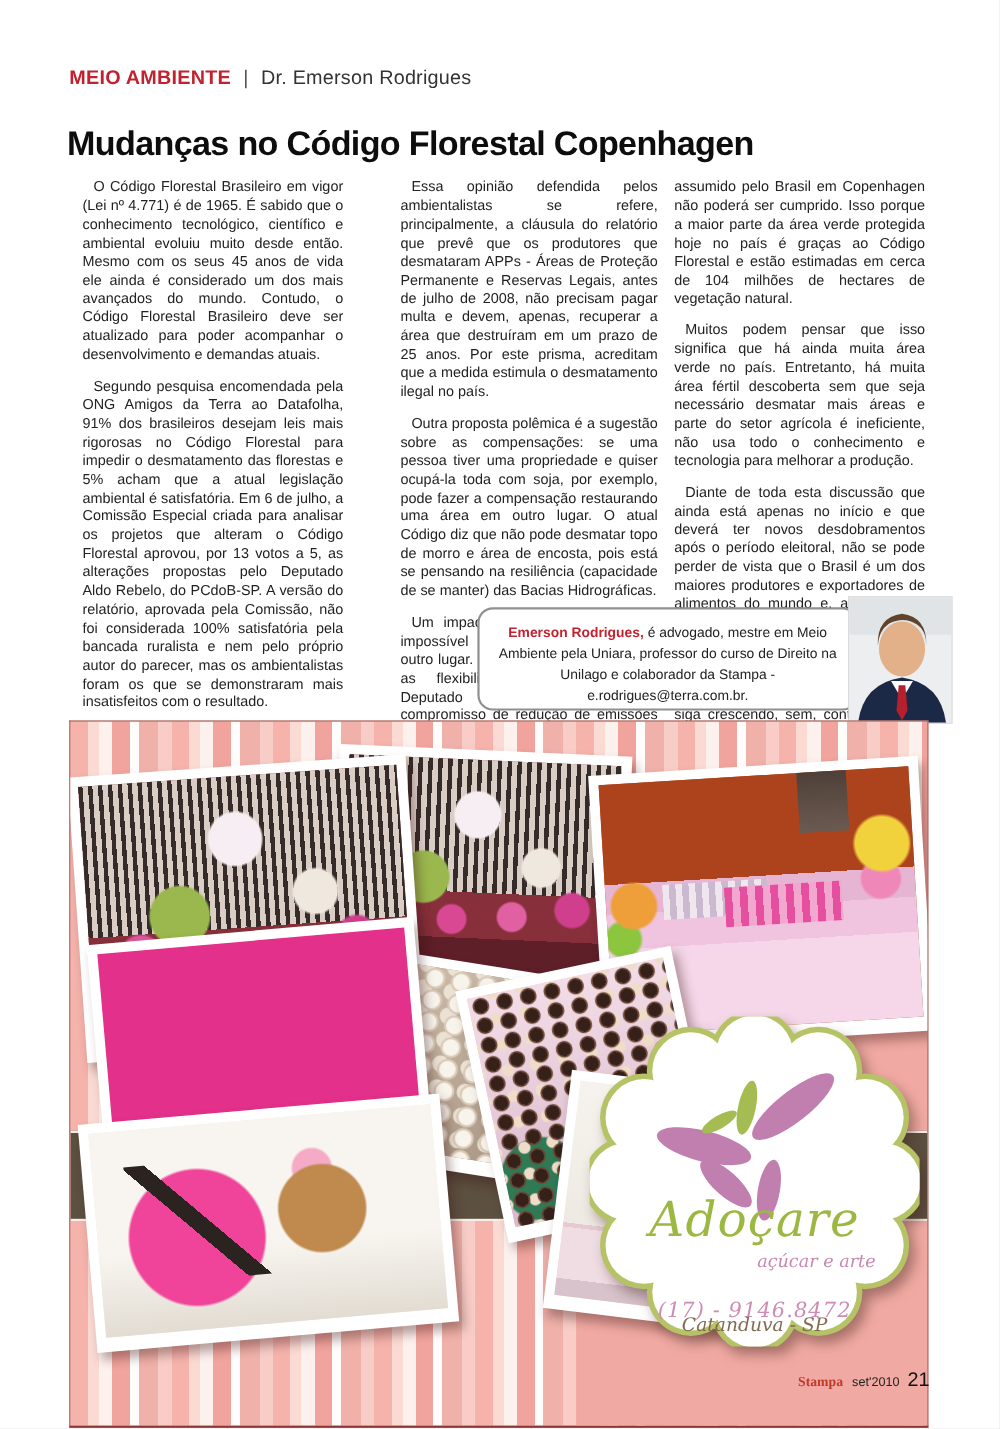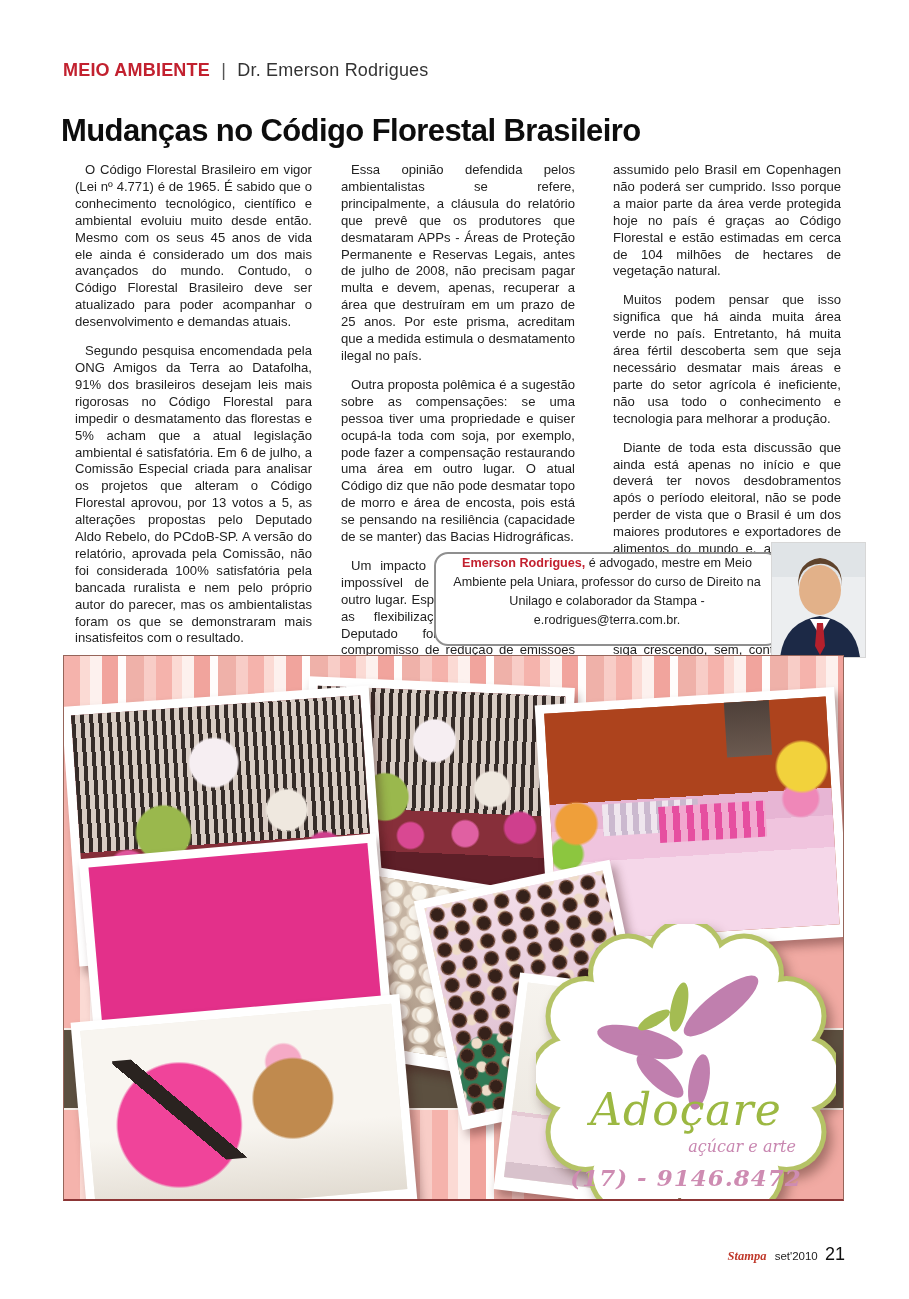--- a/index.html
+++ b/index.html
@@ -13,33 +13,33 @@
   .byline{color:#333;}
   .headline{position:absolute;left:61px;top:92px;font-size:31px;font-weight:900;
             letter-spacing:-0.6px;color:#0d0d0d;font-family:"Liberation Sans",sans-serif;}
 
   
   .col{position:absolute;top:150px;font-size:13.1px;line-height:16.9px;text-align:justify;
        color:#222;}
   .col p{margin:12px;text-indent:10px;}
   .col p.no-indent{text-indent:0;}
   #col1{left:63px;width:261px;}
-  #col2{left:329px;width:258px;}
+  #col2{left:352px;width:258px;}
   #col3{left:601px;width:252px;}
 
   
   .bio-box{position:absolute;left:434px;top:552px;width:346px;height:94px;border:2px solid #8f8f8f;
-           border-radius:14px;box-sizing:border-box;padding:0 14px 8px;text-align:center;
+           border-radius:14px;box-sizing:border-box;padding:12px 14px 8px;text-align:center;
            font-size:12.6px;line-height:1.5;color:#222;background:#fff;}
   .bio-name{color:#c2212f;font-weight:bold;}
   .bio-photo{position:absolute;left:772px;top:543px;width:93px;height:114px;background:#e9ebed;
              box-shadow:0 0 0 1px #d7d7d7;}
 
   
-  .ad{position:absolute;left:63px;top:655px;width:781px;height:546px;box-sizing:border-box;
+  .ad{position:absolute;left:63px;top:655px;width:781px;height:643px;box-sizing:border-box;
       border:1px solid #96655a;border-bottom:2px solid #8c3535;overflow:hidden;background:#f1aaa3;}
   .ad-stripes{position:absolute;inset:0;
       background:repeating-linear-gradient(90deg,
         #f5b3ac 0 16px,#fbdad4 16px 26px,#fdf1ee 26px 38px,#f1a49d 38px 54px,
         #fffdfc 54px 62px,#efb1a9 62px 80px,#f8cdc7 80px 92px);}
   .ad-solid{position:absolute;left:59%;top:185px;right:0;bottom:0;background:#f1aaa3;}
   .ad-band{position:absolute;left:0;right:0;top:372px;height:78px;background:#5c5040;
            border-top:2px solid #f6efe9;border-bottom:2px solid #f6efe9;}
 
   
@@ -112,40 +112,40 @@
       linear-gradient(180deg, rgba(0,0,0,0) 0 66%, #e5cad4 66% 68%, #f0dde4 68% 92%, #d8c2cc 92% 100%),
       linear-gradient(#f6f3ee, #eae5dd);}
 
   
   .badge{position:absolute;left:472px;top:268px;width:300px;height:300px;z-index:7;}
   .badge svg{filter:drop-shadow(5px 7px 6px rgba(70,40,30,.45));}
   .badge-text{position:absolute;left:0;right:0;text-align:center;
               font-family:"DejaVu Serif",serif;font-style:italic;}
   .b-brand{top:160px;font-size:44px;color:#9cb842;letter-spacing:1px;}
   .b-tag{top:213px;left:auto;right:40px;font-size:16px;color:#c886b0;}
-  .b-phone{top:240px;font-size:23px;color:#ce8cb2;letter-spacing:1px;font-weight:bold;}
+  .b-phone{top:256px;font-size:19px;color:#ce8cb2;letter-spacing:1px;}
   .b-city{top:271px;font-size:17px;color:#826a4f;}
 
   
   .footer{position:absolute;top:1244px;right:64px;font-size:11.5px;color:#222;}
-  .f-mag{color:#c0392b;font-family:"Liberation Serif",serif;font-style:italic;font-weight:bold;font-size:12.5px;}
+  .f-mag{color:#c0392b;font-family:"Liberation Serif",serif;font-weight:bold;font-size:12.5px;}
   .f-issue{margin-left:5px;}
   .f-page{font-size:18px;margin-left:4px;color:#111;}
 </style>
 </head>
 <body>
 
 <div class="page">
 
   <div class="kicker-row">
     <span class="kicker">MEIO AMBIENTE</span>
     <span class="kicker-sep">|</span>
     <span class="byline">Dr. Emerson Rodrigues</span>
   </div>
-  <h1 class="headline">Mudanças no Código Florestal Brasileiro</h1>
+  <h1 class="headline">Mudanças no Código Florestal Copenhagen</h1>
 
   <div class="col" id="col1">
     <p>O Código Florestal Brasileiro em vigor (Lei nº 4.771) é de 1965. É sabido que o conhecimento tecnológico, científico e ambiental evoluiu muito desde então. Mesmo com os seus 45 anos de vida ele ainda é considerado um dos mais avançados do mundo. Contudo, o Código Florestal Brasileiro deve ser atualizado para poder acompanhar o desenvolvimento e demandas atuais.</p>
     <p>Segundo pesquisa encomendada pela ONG Amigos da Terra ao Datafolha, 91% dos brasileiros desejam leis mais rigorosas no Código Florestal para impedir o desmatamento das florestas e 5% acham que a atual legislação ambiental é satisfatória. Em 6 de julho, a Comissão Especial criada para analisar os projetos que alteram o Código Florestal aprovou, por 13 votos a 5, as alterações propostas pelo Deputado Aldo Rebelo, do PCdoB-SP. A versão do relatório, aprovada pela Comissão, não foi considerada 100% satisfatória pela bancada ruralista e nem pelo próprio autor do parecer, mas os ambientalistas foram os que se demonstraram mais insatisfeitos com o resultado.</p>
     <p>Para eles, o movimento de reforma no Código Florestal previa aprimorar a legislação ambiental, mas não foi o que aconteceu, sendo que melhorar o Código significaria mexer em pontos que, de fato, merecem reajuste – por exemplo, generalizar menos a Lei e adaptá-la ao clima e às condições econômicas de cada bioma brasileiro.</p>
   </div>
   <div class="col" id="col2">
     <p>Essa opinião defendida pelos ambientalistas se refere, principalmente, a cláusula do relatório que prevê que os produtores que desmataram APPs - Áreas de Proteção Permanente e Reservas Legais, antes de julho de 2008, não precisam pagar multa e devem, apenas, recuperar a área que destruíram em um prazo de 25 anos. Por este prisma, acreditam que a medida estimula o desmatamento ilegal no país.</p>
     <p>Outra proposta polêmica é a sugestão sobre as compensações: se uma pessoa tiver uma propriedade e quiser ocupá-la toda com soja, por exemplo, pode fazer a compensação restaurando uma área em outro lugar. O atual Código diz que não pode desmatar topo de morro e área de encosta, pois está se pensando na resiliência (capacidade de se manter) das Bacias Hidrográficas.</p>
     <p>Um impacto nesse tipo de local é impossível de ser compensado em outro lugar. Especialistas dizem que, se as flexibilizações propostas pelo Deputado forem instituídas, o compromisso de redução de emissões de gases de efeito estufa</p>

